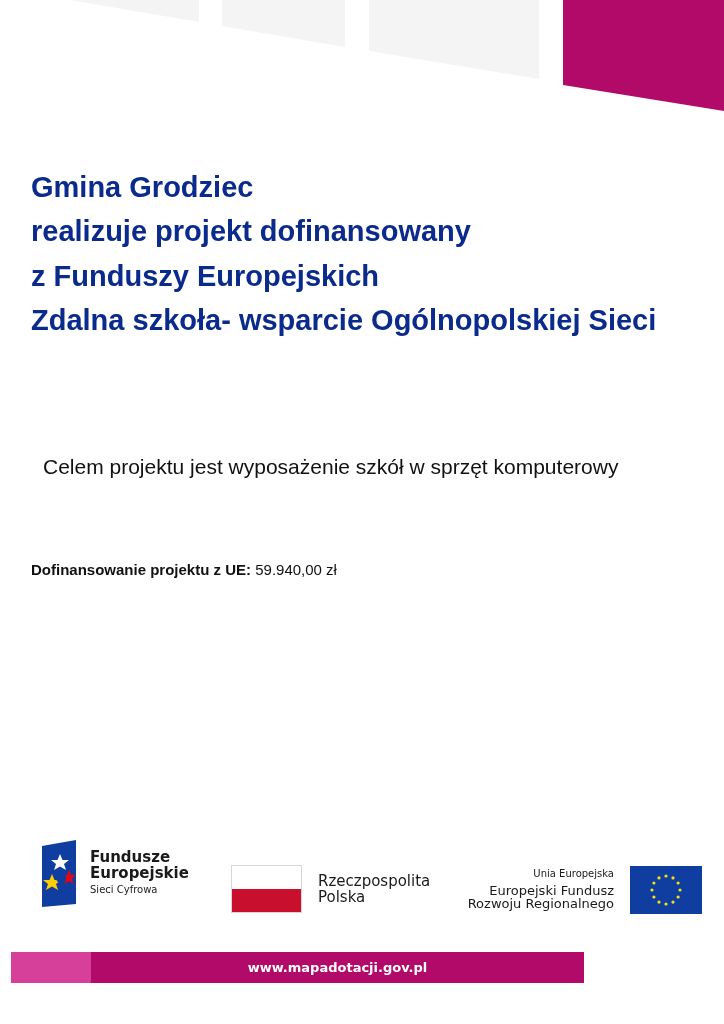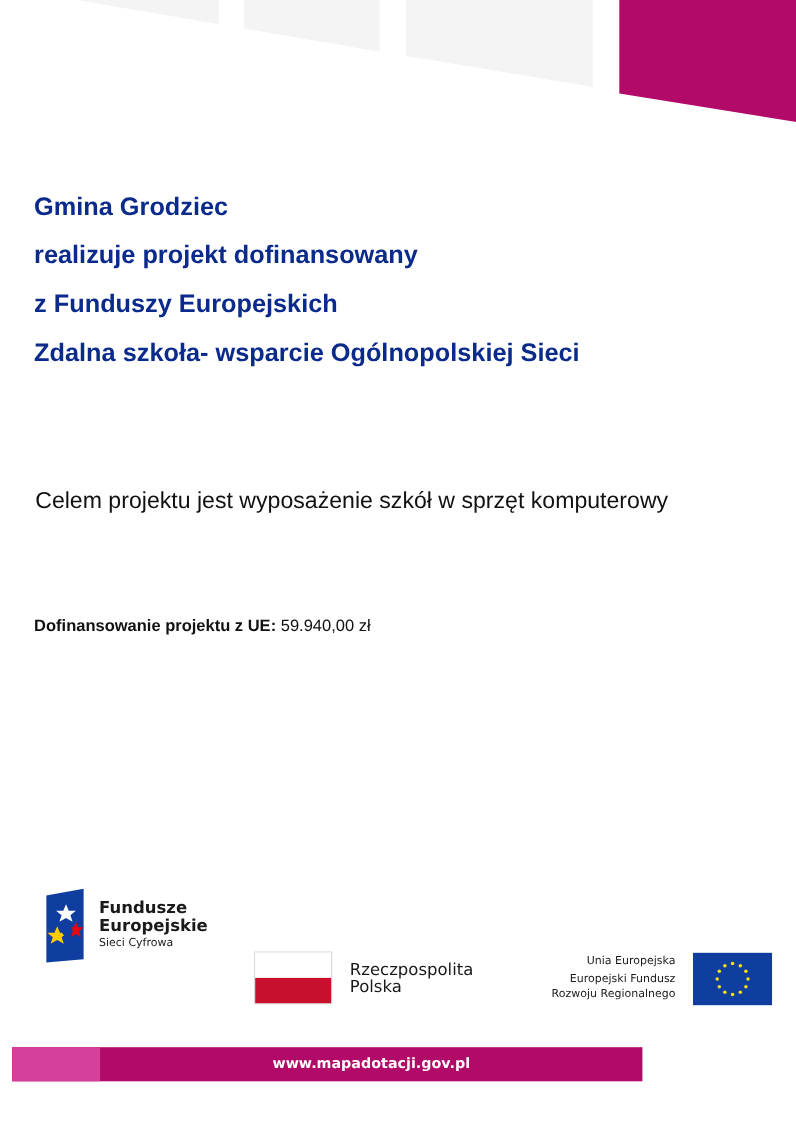--- a/index.html
+++ b/index.html
@@ -1,43 +1,43 @@
 <!DOCTYPE html>
 <html><head>
 <meta charset="utf-8">
 <style>
   html, body { margin: 0; padding: 0; background: #ffffff; }
   body { width: 724px; height: 1024px; position: relative; overflow: hidden;
          font-family: "DejaVu Sans", "Liberation Sans", sans-serif; }
   .deco { position: absolute; left: 0; top: 0; }
   .heading { position: absolute; left: 31px; top: 165px; margin: 0;
              color: #0a2a8c; font-family: "Liberation Sans", sans-serif;
-             font-weight: bold; font-size: 23px; line-height: 44.3px; }
+             font-weight: bold; font-size: 29px; line-height: 44.3px; }
   .heading div { white-space: nowrap; }
-  .desc { position: absolute; left: 31px; top: 437px; margin: 1px; color: #111;
+  .desc { position: absolute; left: 31px; top: 437px; margin: 12px; color: #111;
           font-family: "Liberation Sans", sans-serif; font-size: 21px; line-height: 35px; }
   .desc div { white-space: nowrap; }
   .funding { position: absolute; left: 31px; top: 561px; white-space: nowrap;
              font-family: "Liberation Sans", sans-serif; font-size: 15px; color: #111; }
   .funding .label { font-weight: bold; }
-  .logo-fe { position: absolute; left: 42px; top: 808px; width: 150px; height: 68px; }
+  .logo-fe { position: absolute; left: 42px; top: 840px; width: 150px; height: 68px; }
   .logo-fe svg { position: absolute; left: 0; top: 0; }
   .fe-text { position: absolute; left: 48px; top: 9px; color: #1a1a1a; }
   .fe-t1 { font-family: "DejaVu Sans", sans-serif; font-weight: bold; font-size: 15px; line-height: 16px; white-space: nowrap; }
   .fe-t2 { font-family: "DejaVu Sans", sans-serif; font-size: 10px; line-height: 14px; white-space: nowrap; margin-top: 2px; }
   .logo-rp { position: absolute; left: 231px; top: 865px; width: 220px; height: 50px; }
   .rp-flag { position: absolute; left: 0; top: 0; width: 71px; height: 48px; border: 1px solid #d6d6d6; box-sizing: border-box; }
   .rp-flag .white { height: 50%; background: #ffffff; }
   .rp-flag .red { height: 50%; background: #c8102e; }
   .rp-text { position: absolute; left: 87px; top: 8px; font-family: "DejaVu Sans", sans-serif;
              font-size: 15px; line-height: 16px; color: #1a1a1a; white-space: nowrap; }
   .logo-ue { position: absolute; left: 470px; top: 864px; width: 234px; height: 52px; }
   .ue-text { position: absolute; right: 90px; top: 0; text-align: right; color: #1a1a1a; white-space: nowrap; }
   .ue-t1 { font-family: "DejaVu Sans", sans-serif; font-size: 10px; line-height: 20px; }
-  .ue-t2 { font-family: "DejaVu Sans", sans-serif; font-size: 10px; line-height: 13px; }
+  .ue-t2 { font-family: "DejaVu Sans", sans-serif; font-size: 13px; line-height: 13px; }
   .ue-flag { position: absolute; left: 160px; top: 2px; }
   .footer { position: absolute; left: 11px; top: 952px; width: 573px; height: 31px; background: #b10a68; }
   .footer .accent { position: absolute; left: 0; top: 0; width: 80px; height: 31px; background: #d7409a; }
   .footer .url { position: absolute; left: 80px; right: 0; top: 0; height: 31px; line-height: 31px;
                  text-align: center; color: #ffffff; font-family: "DejaVu Sans", sans-serif;
                  font-weight: bold; font-size: 13px; }
 </style>
 </head>
 <body>
 

